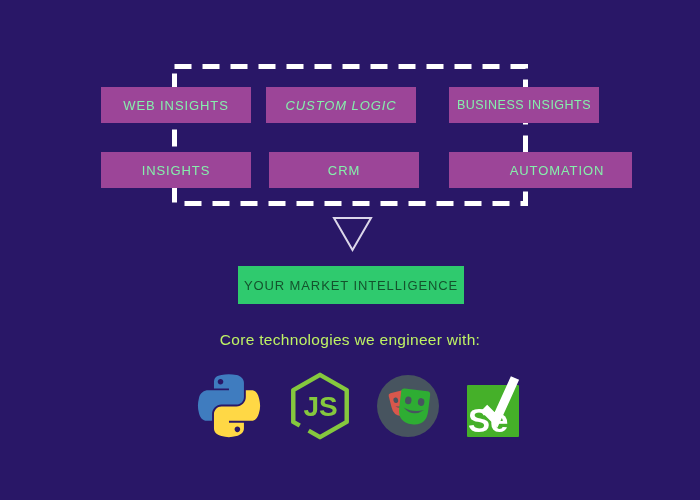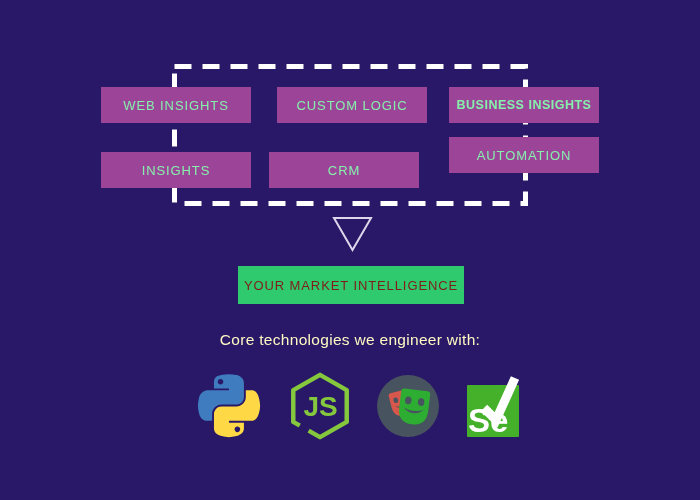--- a/index.html
+++ b/index.html
@@ -16,42 +16,42 @@
 
   
   .cap-box{
     position:absolute;width:150px;height:36px;
     background:#9c4598;
     display:flex;align-items:center;justify-content:center;
     color:#86efac;font-size:13px;letter-spacing:.9px;
     white-space:nowrap;
   }
   .cap-box.b0{left:101px;top:87px;}
-  .cap-box.b1{left:277px;top:87px;}
-  .cap-box.b2{left:449px;top:87px;font-weight:bold;}
+  .cap-box.b1{left:266px;top:87px;font-style:italic;}
+  .cap-box.b2{left:449px;top:87px;}
   .cap-box.b3{left:101px;top:152px;}
   .cap-box.b4{left:269px;top:152px;}
-  .cap-box.b5{left:449px;top:137px;}
+  .cap-box.b5{left:449px;top:152px;padding-left:33px;}
   .cap-box.b2{font-size:12.5px;letter-spacing:.5px;}
 
   
   .down-arrow{position:absolute;left:331px;top:215px;}
 
   
   .result-btn{
     position:absolute;left:238px;top:266px;width:226px;height:38px;
     background:#2fca6e;
     display:flex;align-items:center;justify-content:center;
-    color:#7f1d1d;font-size:13px;letter-spacing:.9px;white-space:nowrap;
+    color:#14532d;font-size:13px;letter-spacing:.9px;white-space:nowrap;
   }
 
   
   .tech-heading{
     position:absolute;left:0;top:331px;width:700px;
-    text-align:center;color:#fef9c3;font-size:15.5px;letter-spacing:.3px;
+    text-align:center;color:#bef264;font-size:15.5px;letter-spacing:.3px;
   }
 
   
   .logos-row{
     position:absolute;left:0;top:361px;width:700px;height:90px;
     display:flex;align-items:center;justify-content:center;gap:25px;
     transform:translateX(9px);
   }
   .logo{display:flex;justify-content:center;}
 </style>

